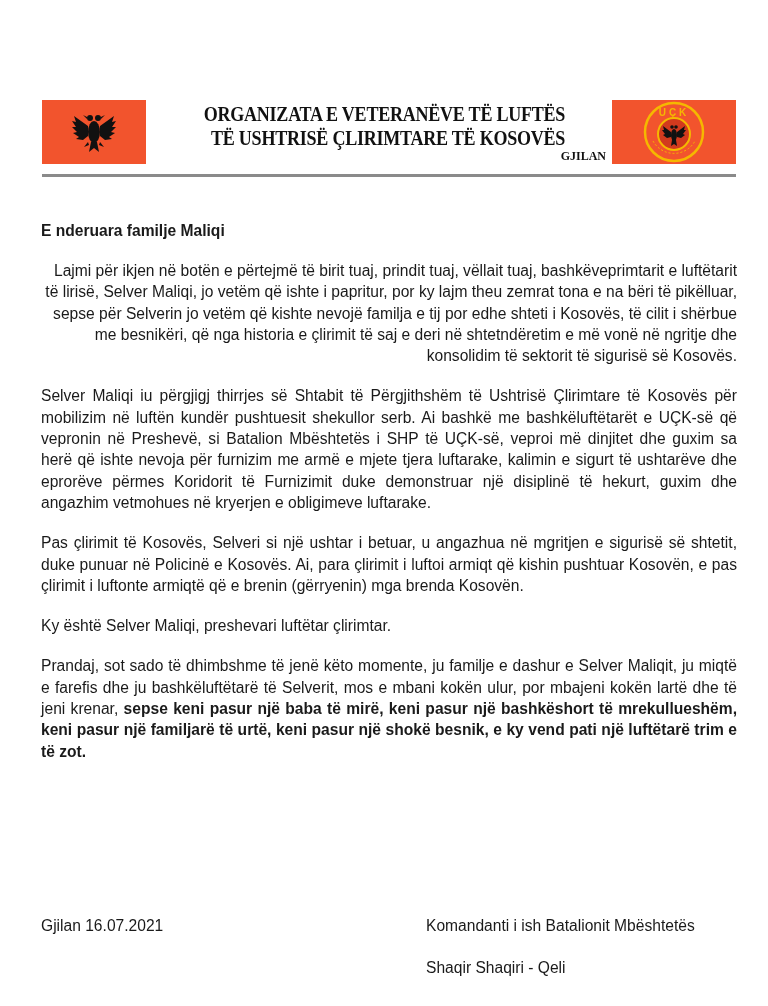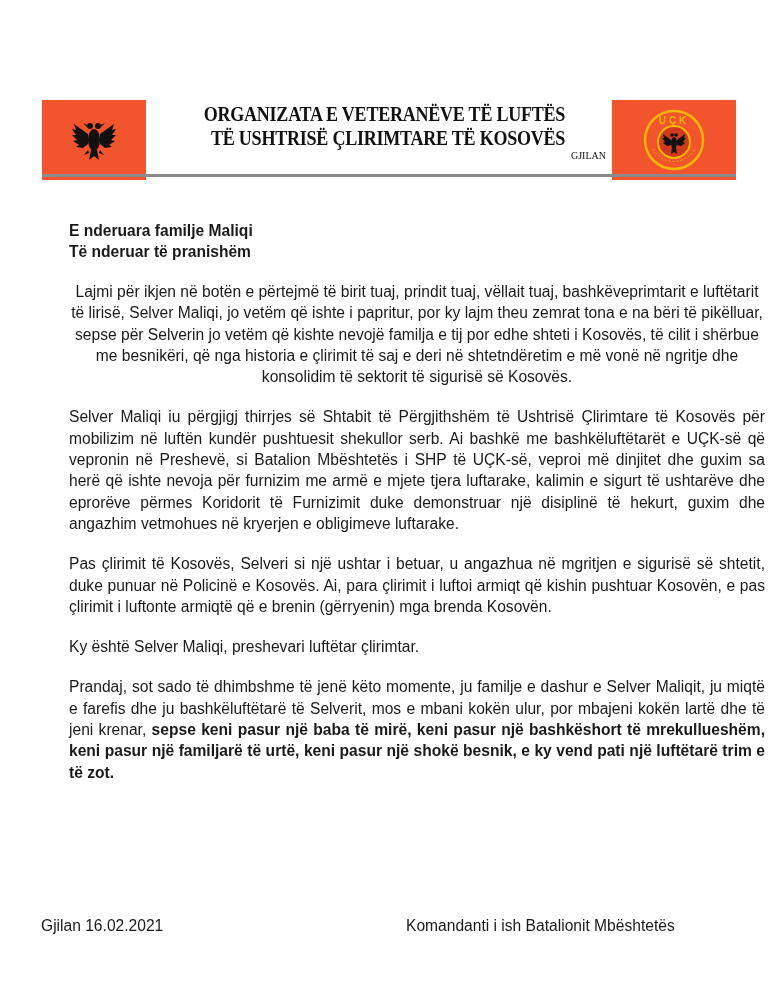--- a/index.html
+++ b/index.html
@@ -1,33 +1,33 @@
 <!DOCTYPE html>
 <html><head>
 <meta charset="utf-8">
 <style>
   html, body { margin: 0; padding: 0; background: #ffffff; }
   body { width: 768px; height: 1006px; position: relative; overflow: hidden; font-family: "Liberation Sans", sans-serif; color: #1a1a1a; }
   .header { position: absolute; left: 42px; top: 100px; width: 694px; height: 72px; }
-  .flag { position: absolute; top: 0; width: 104px; height: 80px; background: #f2542d; display: flex; align-items: center; justify-content: center; }
+  .flag { position: absolute; top: 0; width: 104px; height: 64px; background: #f2542d; display: flex; align-items: center; justify-content: center; }
   .flag.left { left: 0; }
   .flag.right { right: 0; width: 124px; }
   .title-block { position: absolute; left: 110px; right: 130px; top: 2px; text-align: right; }
   .title-line { font-family: "Liberation Serif", serif; font-weight: bold; font-size: 22px; line-height: 24px; letter-spacing: -0.3px; transform: scaleX(0.82); transform-origin: center; white-space: nowrap; color: #111; }
-  .title-sub { font-family: "Liberation Serif", serif; font-weight: normal; font-size: 10px; line-height: 12px; color: #111; }
+  .title-sub { font-family: "Liberation Serif", serif; font-weight: bold; font-size: 12px; line-height: 12px; color: #111; }
   .separator { position: absolute; left: 42px; top: 174px; width: 694px; height: 3px; background: #8a8a8a; }
-  .doc { position: absolute; left: 41px; top: 220px; width: 696px; font-size: 15.6px; line-height: 21.3px; color: #1a1a1a; margin-left: 28px; }
+  .doc { position: absolute; left: 41px; top: 220px; width: 696px; font-size: 15.6px; line-height: 21.3px; color: #1a1a1a; }
   .salute { font-weight: bold; margin: 0 0 19px 0; }
   .salute div { line-height: 21px; }
   p { margin: 0 0 19px 0; text-align: justify; }
-  p.first { text-align: center; }
+  p.first { text-align: right; }
   .bold { font-weight: bold; }
   .footer { position: absolute; top: 915px; left: 41px; width: 696px; font-size: 15.6px; line-height: 21.3px; }
   .footer .date { position: absolute; left: 0; top: 0; }
-  .footer .sig { position: absolute; left: 365px; top: 0; }
+  .footer .sig { position: absolute; left: 385px; top: 0; }
   .footer .sig .name { margin-top: 21px; }
 </style>
 </head>
 <body>
 
 <div class="header">
   <div class="flag left">
     <svg width="46" height="48" viewBox="0 0 46 48">
       <g fill="#111">
         <ellipse cx="23" cy="24" rx="6" ry="11"></ellipse>
@@ -65,27 +65,27 @@
       </g>
       <path d="M10 40 A24 24 0 0 0 52 40" fill="none" stroke="#f5b800" stroke-width="1" stroke-dasharray="2 2"></path>
     </svg>
   </div>
 </div>
 <div class="separator"></div>
 
 <div class="doc">
   <div class="salute">
     <div>E nderuara familje Maliqi</div>
-    <div>Të nderuar të pranishëm</div>
   </div>
   <p class="first">Lajmi për ikjen në botën e përtejmë të birit tuaj, prindit tuaj, vëllait tuaj, bashkëveprimtarit e luftëtarit të lirisë, Selver Maliqi, jo vetëm që ishte i papritur, por ky lajm theu zemrat tona e na bëri të pikëlluar, sepse për Selverin jo vetëm që kishte nevojë familja e tij por edhe shteti i Kosovës, të cilit i shërbue me besnikëri, që nga historia e çlirimit të saj e deri në shtetndëretim e më vonë në ngritje dhe konsolidim të sektorit të sigurisë së Kosovës.</p>
   <p>Selver Maliqi iu përgjigj thirrjes së Shtabit të Përgjithshëm të Ushtrisë Çlirimtare të Kosovës për mobilizim në luftën kundër pushtuesit shekullor serb. Ai bashkë me bashkëluftëtarët e UÇK-së që vepronin në Preshevë, si Batalion Mbështetës i SHP të UÇK-së, veproi më dinjitet dhe guxim sa herë që ishte nevoja për furnizim me armë e mjete tjera luftarake, kalimin e sigurt të ushtarëve dhe eprorëve përmes Koridorit të Furnizimit duke demonstruar një disiplinë të hekurt, guxim dhe angazhim vetmohues në kryerjen e obligimeve luftarake.</p>
   <p>Pas çlirimit të Kosovës, Selveri si një ushtar i betuar, u angazhua në mgritjen e sigurisë së shtetit, duke punuar në Policinë e Kosovës. Ai, para çlirimit i luftoi armiqt që kishin pushtuar Kosovën, e pas çlirimit i luftonte armiqtë që e brenin (gërryenin) mga brenda Kosovën.</p>
   <p>Ky është Selver Maliqi, preshevari luftëtar çlirimtar.</p>
   <p><span>Prandaj, sot sado të dhimbshme të jenë këto momente, ju familje e dashur e Selver Maliqit, ju miqtë e farefis dhe ju bashkëluftëtarë të Selverit, mos e mbani kokën ulur, por mbajeni kokën lartë  dhe të jeni krenar, </span><span class="bold">sepse keni pasur një baba të mirë, keni pasur një bashkëshort të mrekullueshëm, keni pasur një familjarë të urtë, keni pasur një shokë besnik, e ky vend pati një luftëtarë trim e të zot.</span></p>
 </div>
 
 <div class="footer">
-  <div class="date">Gjilan 16.02.2021</div>
+  <div class="date">Gjilan 16.07.2021</div>
   <div class="sig">
     <div>Komandanti i ish Batalionit Mbështetës</div>
+    <div class="name">Shaqir Shaqiri - Qeli</div>
   </div>
 </div>
 
 </body></html>

